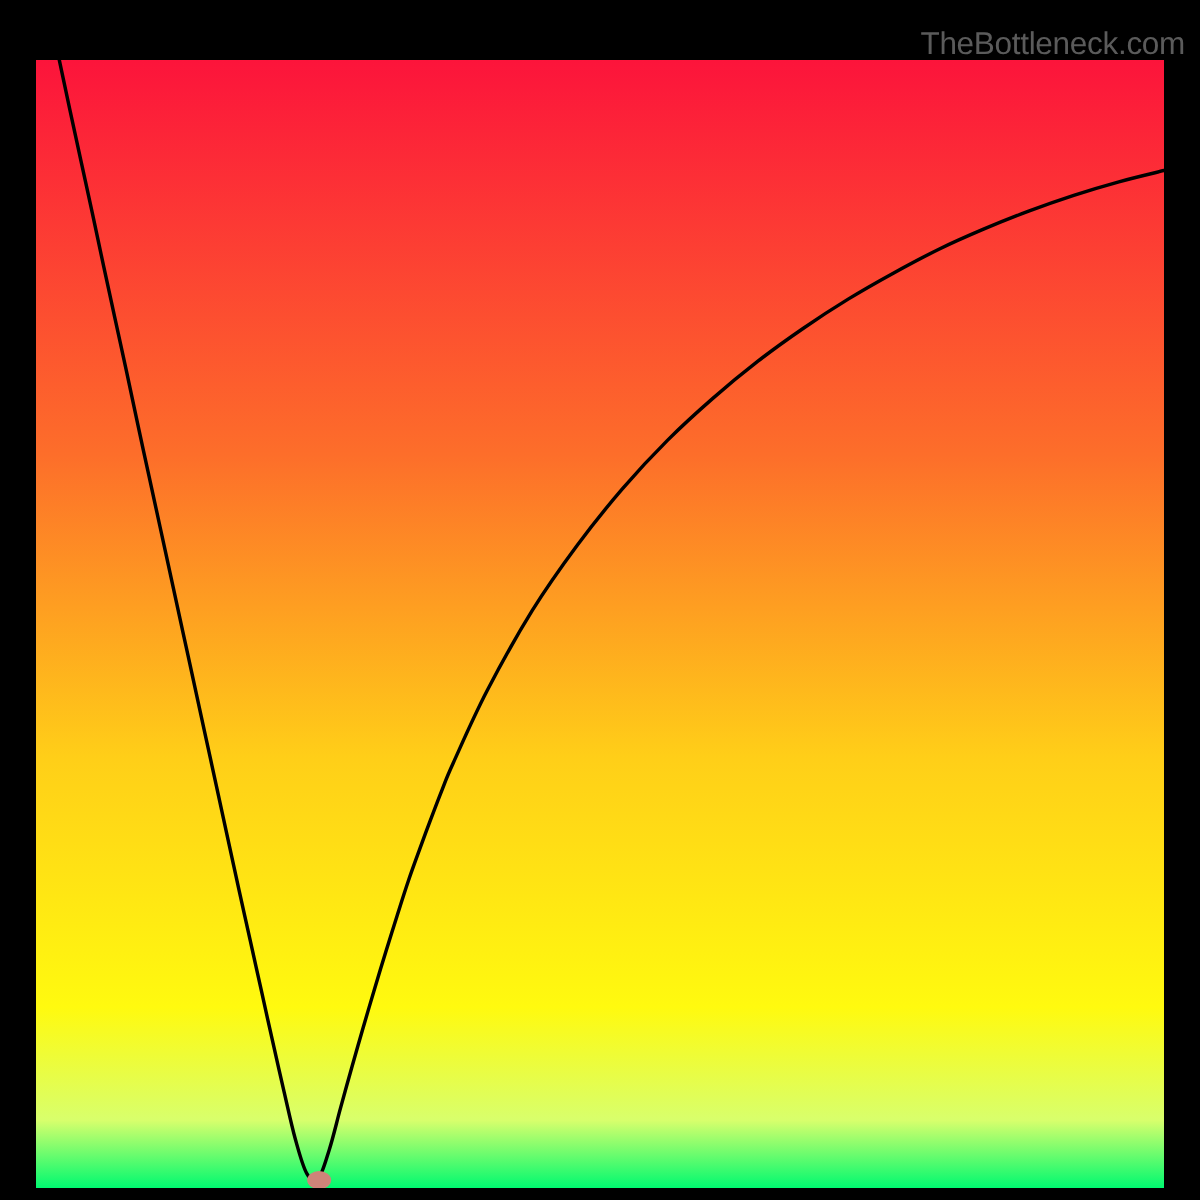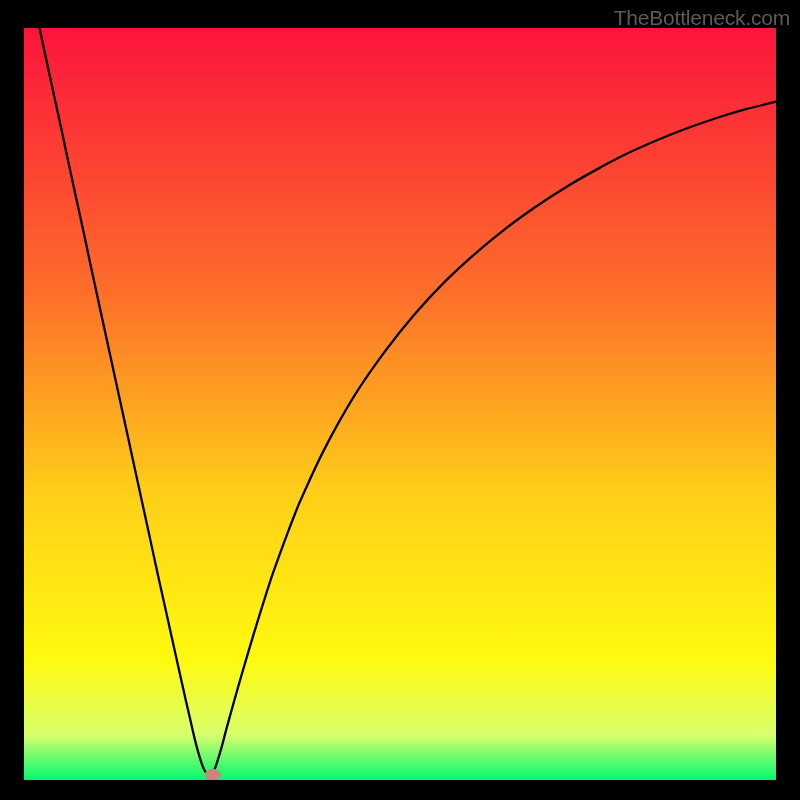--- a/index.html
+++ b/index.html
@@ -7,21 +7,21 @@
     padding: 0;
     width: 800px;
     height: 800px;
     overflow: hidden;
     background: #000000;
     font-family: Arial, Helvetica, sans-serif;
   }
   .frame {
     position: absolute;
     left: 0;
-    top: 4px;
+    top: 16px;
     width: 800px;
     height: 728px;
     background: #000000;
     text-align: right;
   }
   .plot {
     position: absolute;
     left: 24px;
     top: 24px;
     width: 752px;

